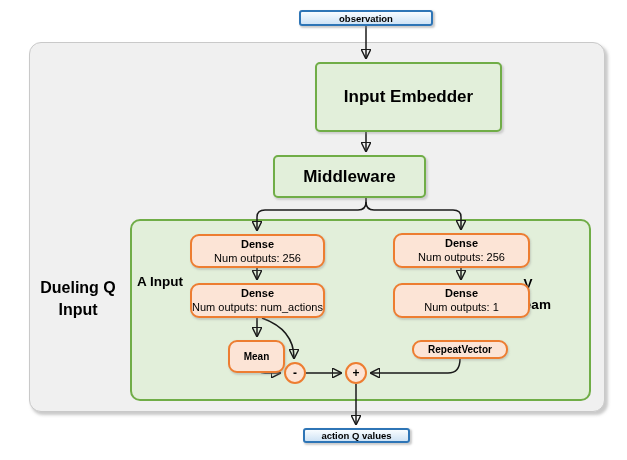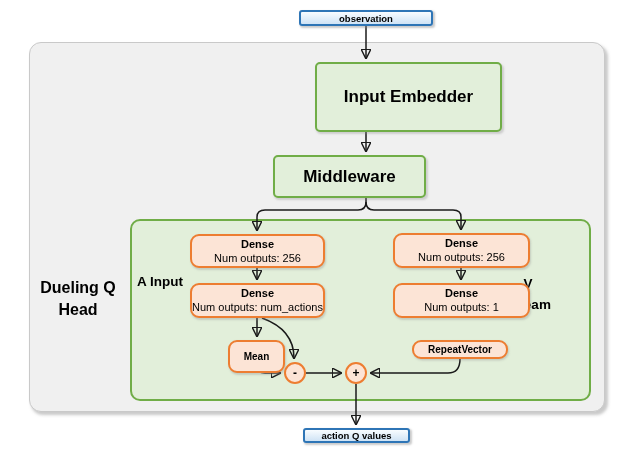--- a/index.html
+++ b/index.html
@@ -94,21 +94,21 @@
     <path d="M460,359 Q460,373 448,373 L371,373" marker-end="url(#ah)"></path>
     <path d="M356,384 L356,424" marker-end="url(#ah)"></path>
   </svg>
 
   <div class="node blue-node" style="left:299px;top:10px;width:134px;height:16px;">observation</div>
 
   <div class="node green-node" style="left:273px;top:62px;width:187px;height:70px;margin-left:42px;">Input Embedder</div>
 
   <div class="node green-node" style="left:273px;top:155px;width:153px;height:43px;">Middleware</div>
 
-  <div class="diagram-label label-dueling">Dueling Q Head</div>
+  <div class="diagram-label label-dueling">Dueling Q Input</div>
 
   <div class="diagram-label label-a-stream">A Input</div>
 
   <div class="diagram-label label-v-stream">V Stream</div>
 
   <div class="node orange-node" style="left:190px;top:234px;width:135px;height:34px;">
     <span class="o-title">Dense</span>
     <span class="o-sub">Num outputs: 256</span>
   </div>
 

